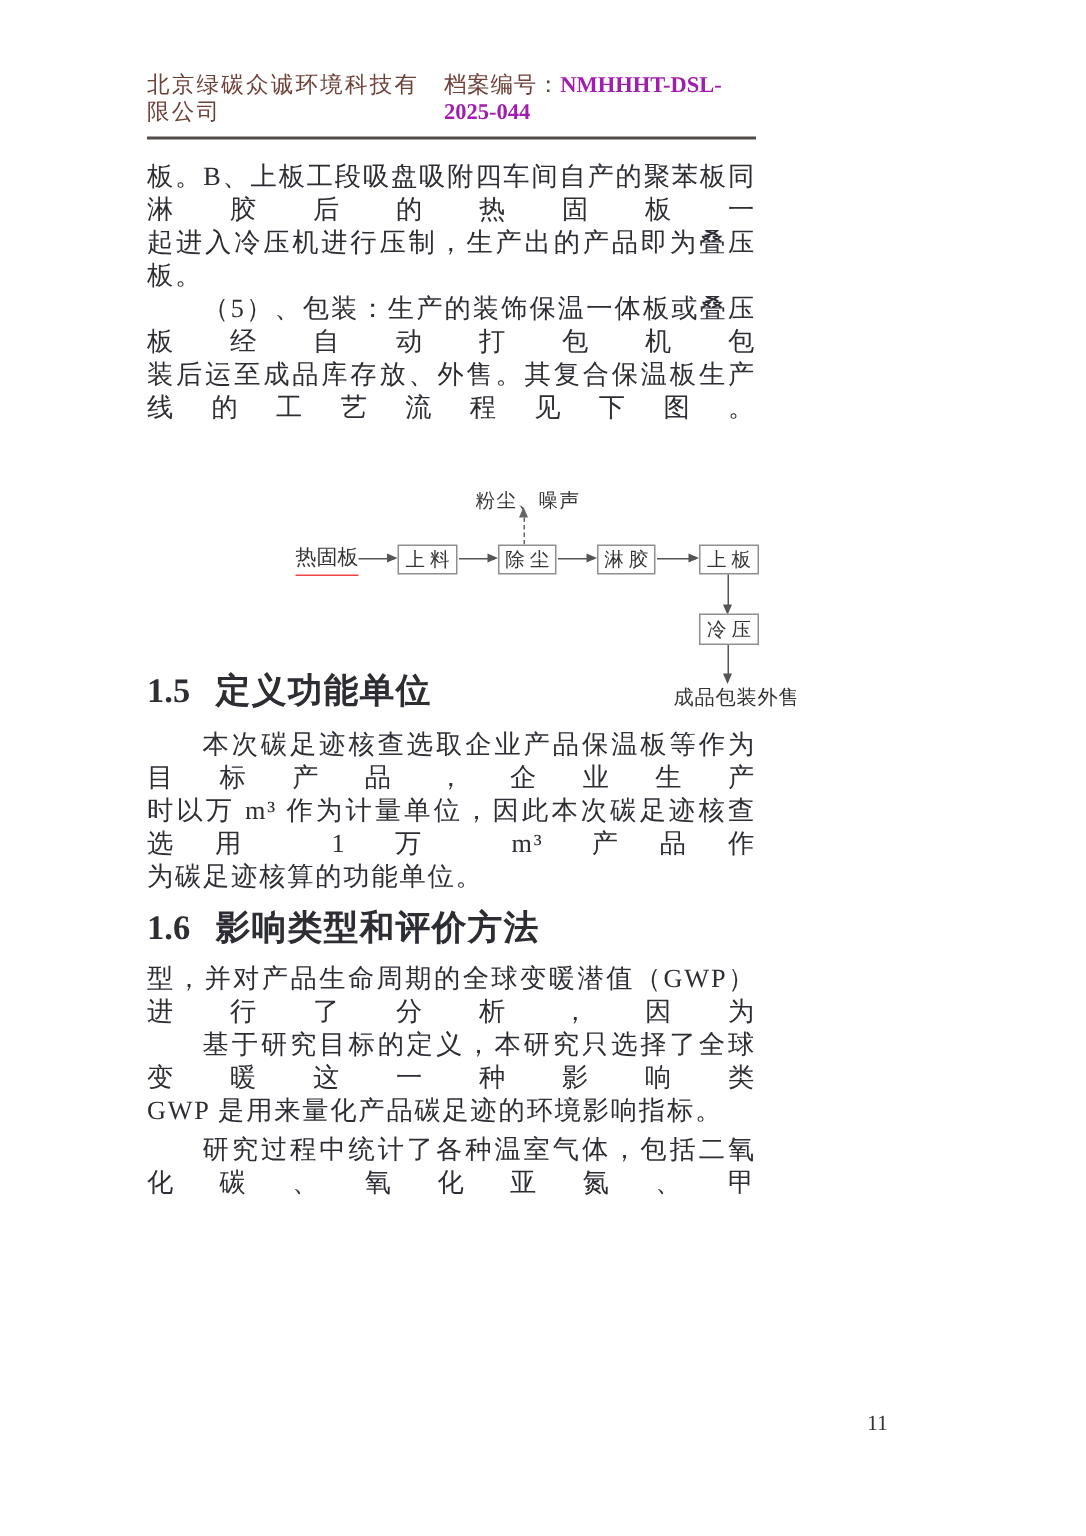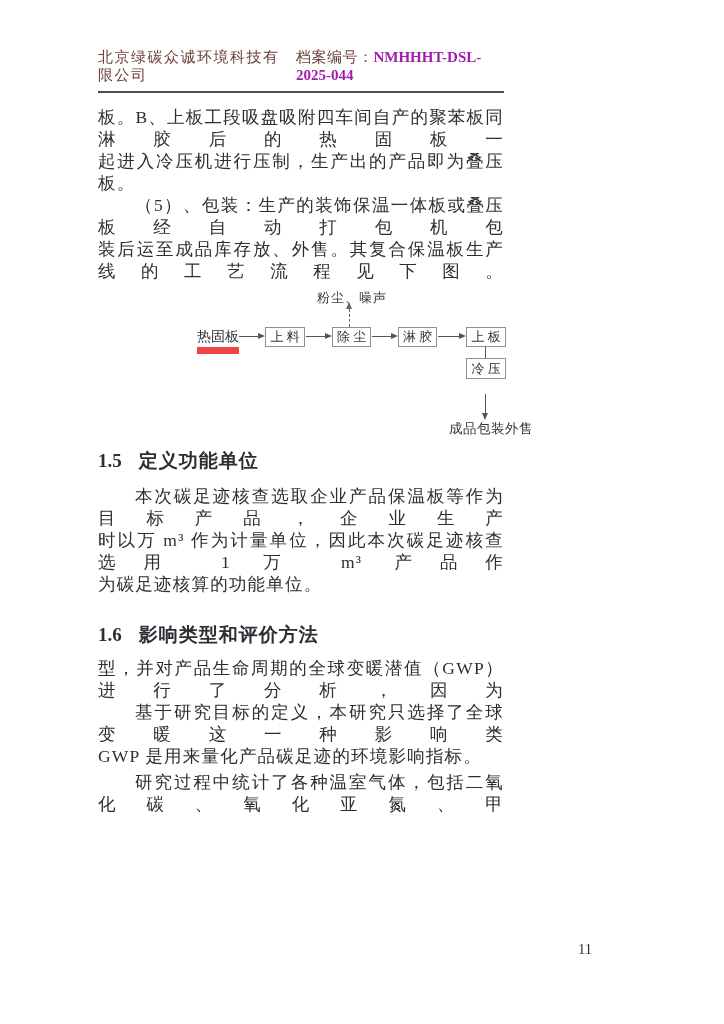--- a/index.html
+++ b/index.html
@@ -22,42 +22,42 @@
   
   .bodyline {
     font-size:17.5px; line-height:22px; letter-spacing:1.2px;
     text-align:justify; text-align-last:justify;
   }
   .endline { text-align-last:left; }
   .indent { text-indent:37px; }
   .para.m1 { margin-top:13px; }
 
   
-  .heading { font-size:19px; font-weight:bold; line-height:35px; letter-spacing:1px; }
+  .heading { font-size:23px; font-weight:bold; line-height:35px; letter-spacing:1px; }
   .heading .hnum { margin-right:17px; letter-spacing:0; }
   .h15 { margin-top:3px; }
-  .h16 { margin-top:22px; }
+  .h16 { margin-top:6px; }
   .s15p { margin-top:7px; }
   .s16p1 { margin-top:5px; }
   .s16p2 { margin-top:4px; }
 
   
   .caption { text-align:center; font-weight:bold; font-size:17px;
              line-height:35px; letter-spacing:1px; }
 
   
   .flow { position:relative; height:158px; font-size:13px; color:#333; }
-  .flow .abs { position:absolute; }
+  .flow .abs { position:absolute;margin-top:36px; }
   .emission { left:317px; top:7px; letter-spacing:1px; }
   .inlabel { left:197px; top:45px; font-size:14px; line-height:19px;
-             border-bottom:7px solid #ef4444; padding-bottom:1px; }
+             border-bottom:1px solid #ef4444; padding-bottom:1px; }
   .fbox { border:1px solid #8f8f8f; background:#fff; height:20px; width:40px;
           display:flex; align-items:center; justify-content:center;
           font-size:13px; top:45px; box-sizing:border-box; }
-  .fbox.cold { top:76px; height:21px; }
+  .fbox.cold { top:91px; height:21px; }
   .outlabel { left:449px; top:138px; font-size:13.5px; letter-spacing:0.5px; }
 
   .harrow { top:54px; height:0; border-top:1.4px solid #555; }
   .harrow::after { content:""; position:absolute; right:-2px; top:-4.4px;
     border-left:7px solid #555; border-top:3.6px solid transparent;
     border-bottom:3.6px solid transparent; }
   .varrow { width:0; border-left:1.4px solid #555; left:485px; }
   .varrow::after { content:""; position:absolute; left:-4.2px; bottom:-2px;
     border-top:7px solid #555; border-left:3.6px solid transparent;
     border-right:3.6px solid transparent; }

